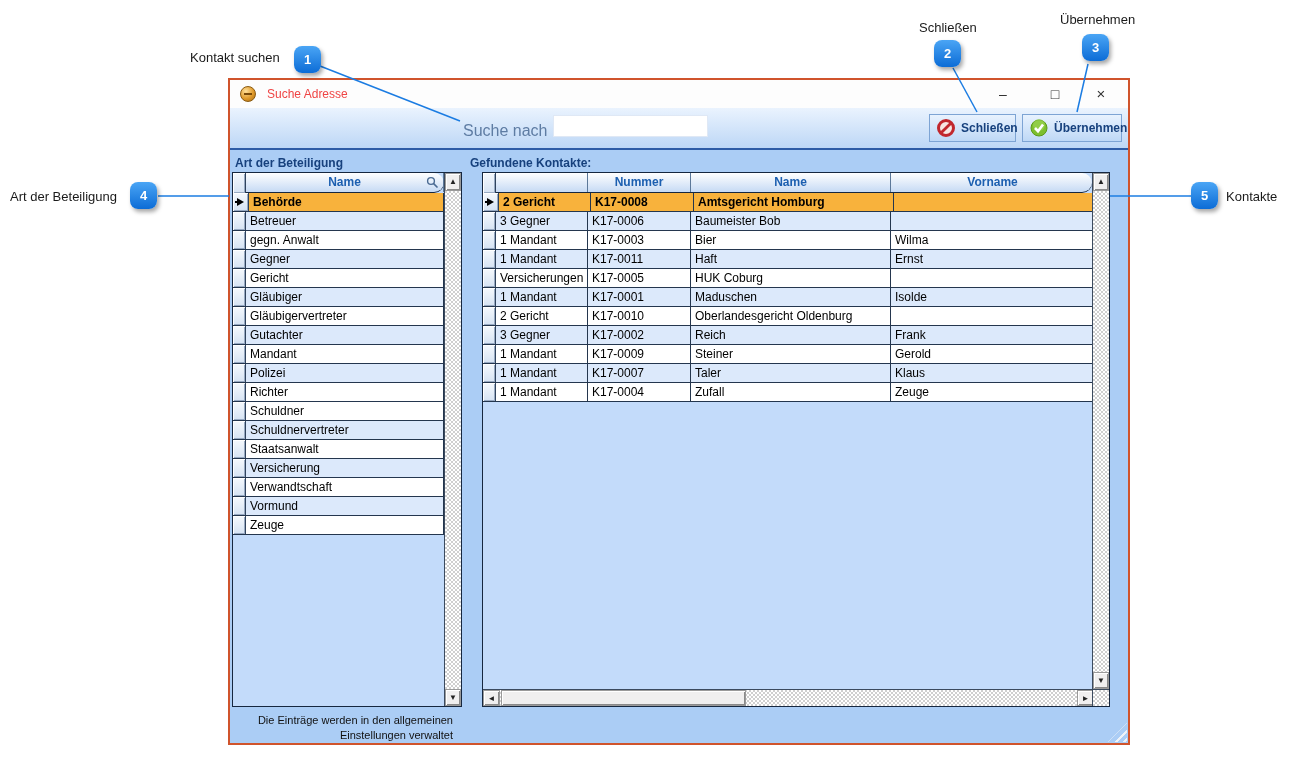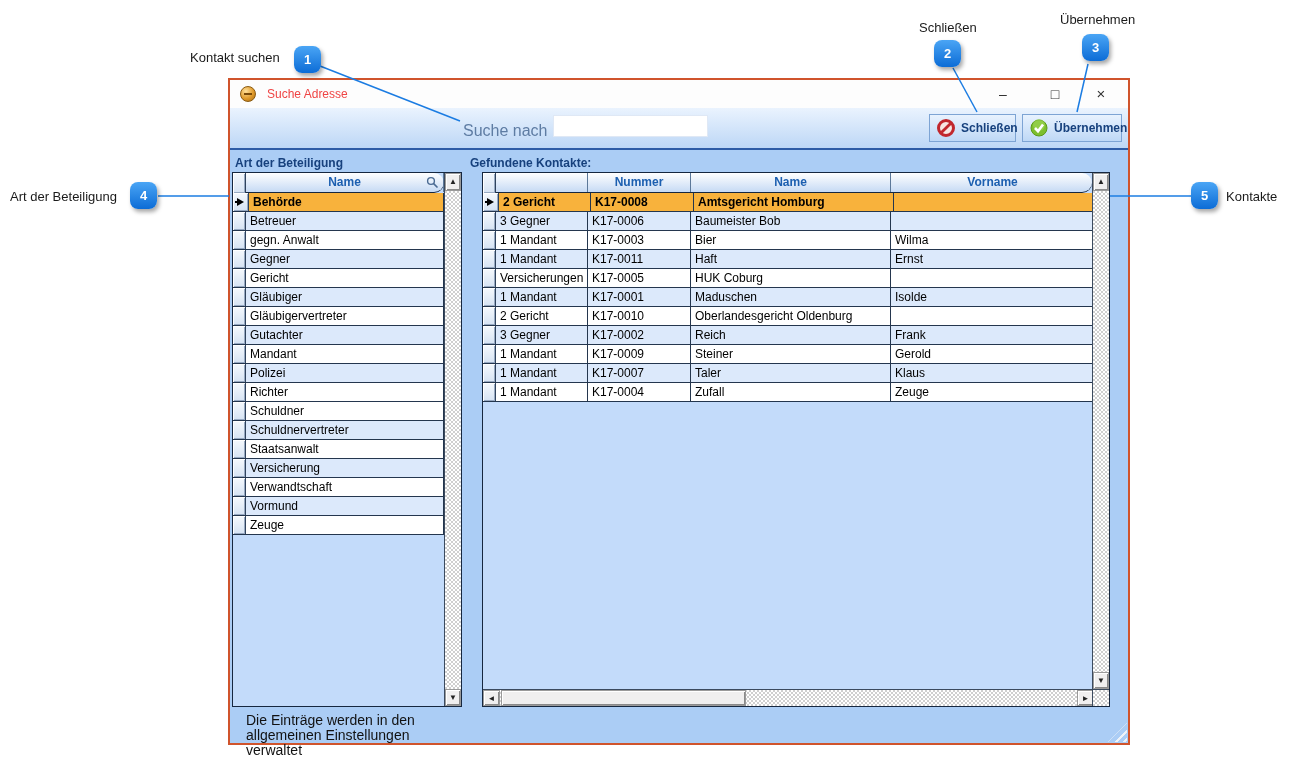--- a/index.html
+++ b/index.html
@@ -89,21 +89,21 @@
     box-shadow:inset 1px 1px 0 #ffffff,inset -1px -1px 0 #8a8a8a;
     color:#222;font-size:8px;text-align:center;line-height:16px;overflow:hidden;}
   .v-up{left:0;top:0;width:16px;height:18px;} .v-down{left:0;bottom:0;width:16px;height:17px;}
   .hscroll{position:absolute;left:0;bottom:0;height:17px;width:611px;border-top:1px solid #3b4a5e;}
   .h-left{left:0;top:0;width:17px;height:16px;line-height:15px;}
   .h-right{right:0;top:0;width:17px;height:16px;line-height:15px;}
   .h-thumb{position:absolute;left:18px;top:0;width:245px;height:16px;background:#f0efef;
     border:1px solid #9a9a9a;box-shadow:inset 1px 1px 0 #ffffff,inset -1px -1px 0 #8a8a8a;}
   #corner{position:absolute;right:0;bottom:0;width:17px;height:17px;border-top:1px solid #3b4a5e;border-left:1px solid #3b4a5e;}
 
-  #plist-footer{position:absolute;left:16px;top:633px;width:218px;font-size:14px;color:#111;line-height:15px;}
+  #plist-footer{position:absolute;left:5px;top:633px;width:218px;font-size:11px;color:#111;line-height:15px;text-align:right;}
 
   #resize-grip{position:absolute;right:1px;bottom:1px;width:19px;height:19px;
     background:repeating-linear-gradient(135deg,#eef2f7 0 2px,rgba(0,0,0,0) 2px 6px);
     clip-path:polygon(100% 0,100% 100%,0 100%);}
 
   
   .ico{display:inline-block;width:18px;height:18px;flex:0 0 18px;}
 </style>
 </head>
 <body>

